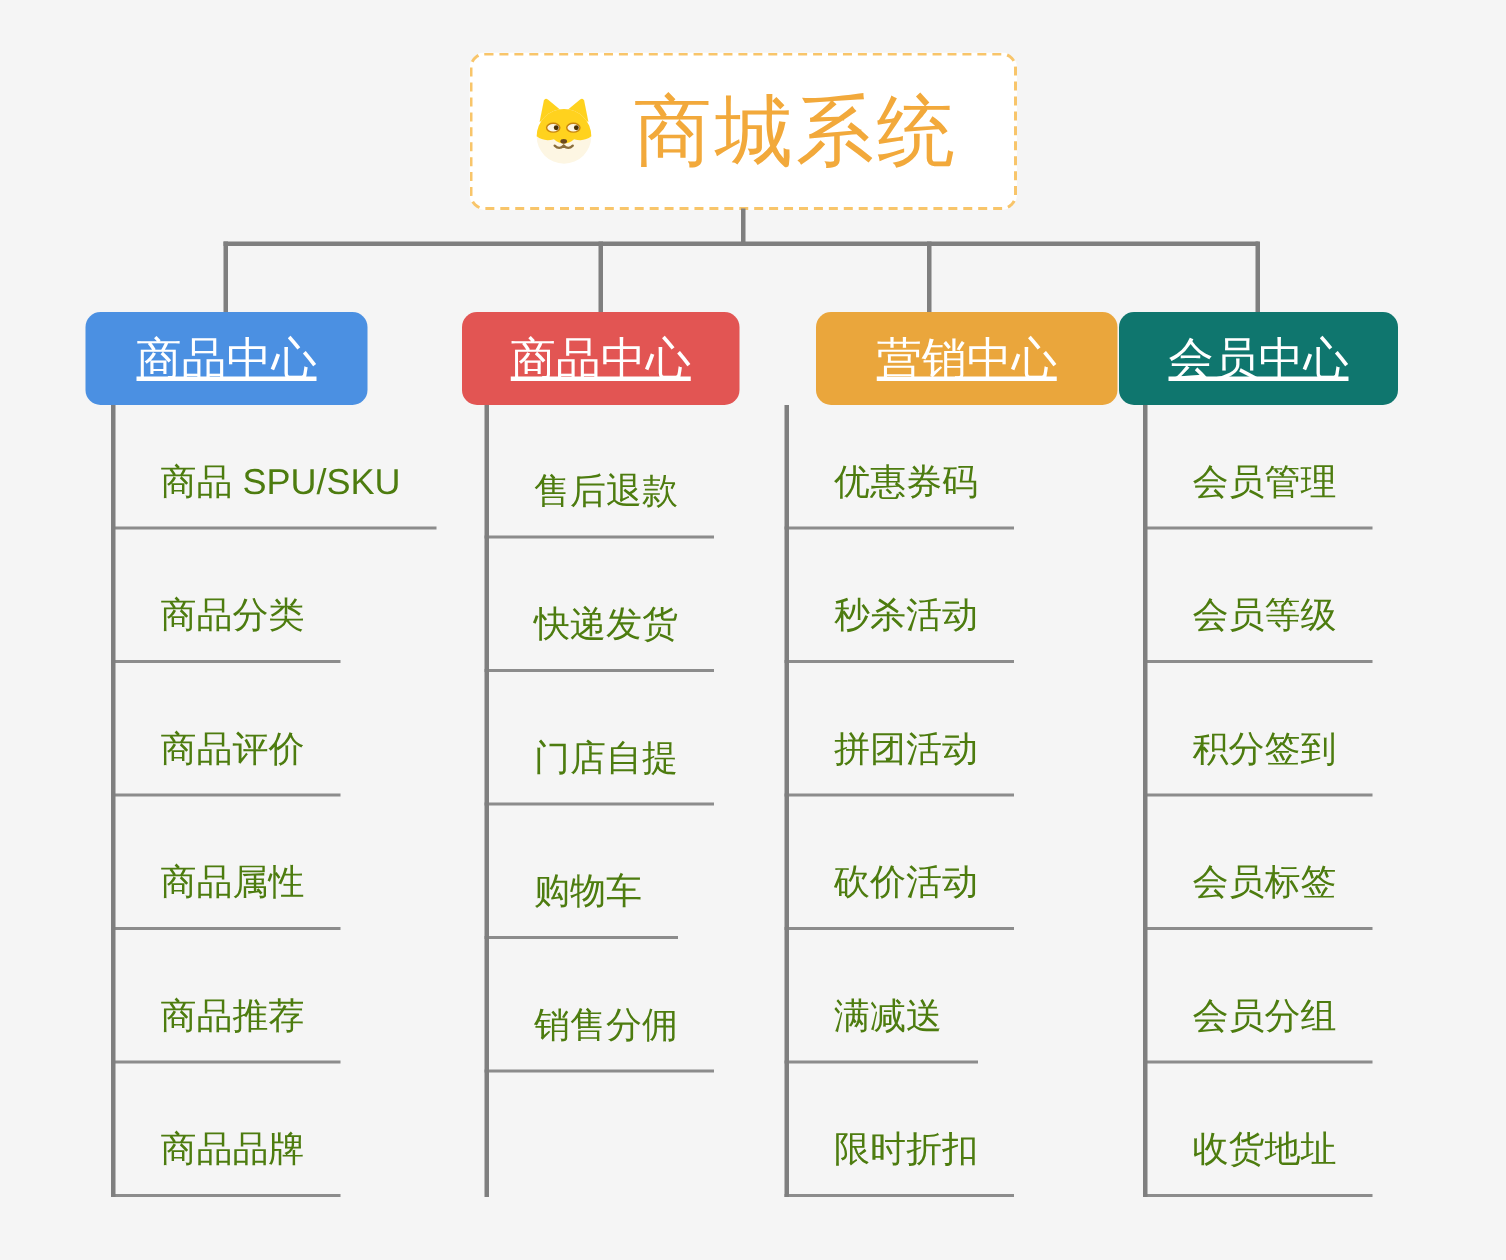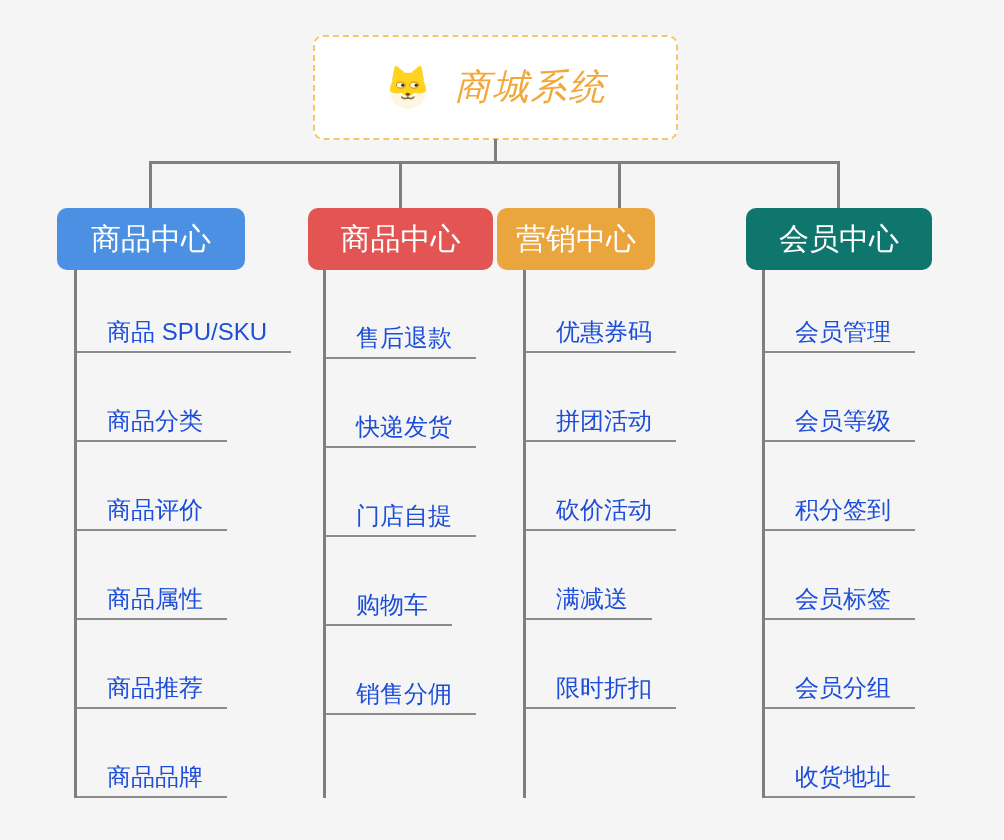--- a/index.html
+++ b/index.html
@@ -10,52 +10,52 @@
   }
   .canvas{position:relative;width:1004px;height:840px;background:#f5f5f5;}
 
   
   .root{
     position:absolute;left:313px;top:35px;width:365px;height:105px;
     background:#ffffff;border:2px dashed #f8c56a;border-radius:10px;
     box-sizing:border-box;
     display:flex;align-items:center;justify-content:center;gap:24px;
   }
-  .root-title{font-size:36px;color:#f2a93b;letter-spacing:2px;white-space:nowrap;font-style:italic;}
+  .root-title{font-size:52px;color:#f2a93b;letter-spacing:2px;white-space:nowrap;}
 
   
   .line{position:absolute;background:#7f7f7f;}
   .root-trunk{left:494px;top:139px;width:3px;height:25px;}
   .h-bus{left:149px;top:161px;width:690px;height:3px;}
   .drop{top:161px;width:3px;height:47px;}
   .drop0{left:149px;} .drop1{left:399px;} .drop2{left:618px;} .drop3{left:837px;}
 
   
   .branch{
     position:absolute;top:208px;height:62px;border-radius:10px;
     display:flex;align-items:center;justify-content:center;
-    color:#ffffff;font-size:30px;white-space:nowrap;box-sizing:border-box;
+    color:#ffffff;font-size:30px;white-space:nowrap;box-sizing:border-box;text-decoration:underline;
   }
   .b0{left:57px;width:188px;background:#4b90e2;}
   .b1{left:308px;width:185px;background:#e25553;}
-  .b2{left:497px;width:158px;background:#eaa63c;}
+  .b2{left:544px;width:201px;background:#eaa63c;}
   .b3{left:746px;width:186px;background:#0f766e;}
 
   
   .col{position:absolute;top:270px;}
   .c0{left:74px;} .c1{left:323px;} .c2{left:523px;} .c3{left:762px;}
   .col::before{
     content:"";position:absolute;left:0;top:0;width:3px;height:528px;background:#7f7f7f;
   }
   .slot{height:89px;display:flex;align-items:flex-end;}
   .slot.first{height:83px;}
   .leaf{
-    padding:0 24px 3px 33px;
+    padding:0 24px 14px 33px;
     border-bottom:2px solid #8c8c8c;
-    font-size:24px;color:#1d4ed8;white-space:nowrap;
+    font-size:24px;color:#4d7c0f;white-space:nowrap;
   }
 </style>
 </head>
 <body>
 
 <div class="canvas">
 
   <div class="root">
     <span style="display:inline-flex;">
       <svg width="46" height="46" viewBox="0 0 48 48" aria-hidden="true">
@@ -131,20 +131,23 @@
     <div class="slot">
         <div class="leaf">销售分佣</div>
       </div>
   </div>
 
   <div class="col c2">
     <div class="slot first">
         <div class="leaf">优惠券码</div>
       </div>
     <div class="slot">
+        <div class="leaf">秒杀活动</div>
+      </div>
+    <div class="slot">
         <div class="leaf">拼团活动</div>
       </div>
     <div class="slot">
         <div class="leaf">砍价活动</div>
       </div>
     <div class="slot">
         <div class="leaf">满减送</div>
       </div>
     <div class="slot">
         <div class="leaf">限时折扣</div>

